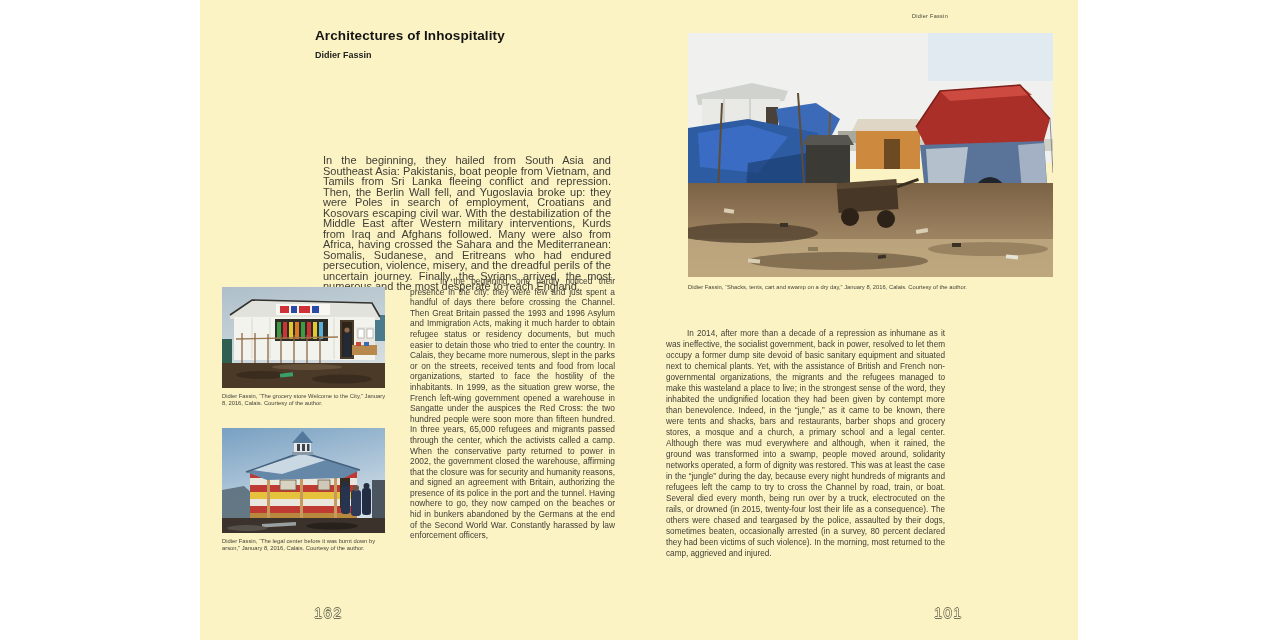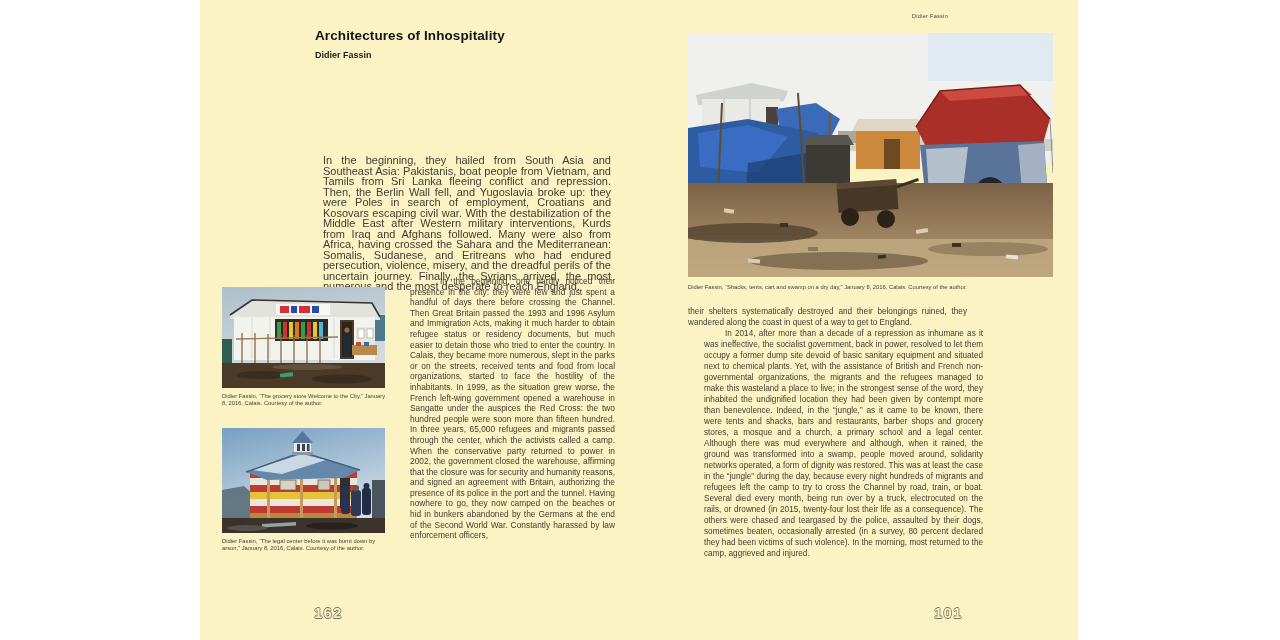--- a/index.html
+++ b/index.html
@@ -22,23 +22,23 @@
   .photo-1{left:22px;top:287px;width:163px;height:101px;}
   .photo-2{left:22px;top:428px;width:163px;height:105px;}
   .photo-3{left:488px;top:33px;width:365px;height:244px;}
 
   .caption{position:absolute;font-size:5.8px;line-height:7.3px;color:#46433a;}
   .caption-1{left:22px;top:393px;width:166px;}
   .caption-2{left:22px;top:538px;width:166px;}
   .caption-3{left:488px;top:284px;width:300px;}
 
   .para-r1{position:absolute;left:488px;top:306px;width:279px;font-size:8.2px;line-height:11px;}
-  .para-r2{position:absolute;left:504px;top:328px;width:279px;font-size:8.2px;line-height:11px;text-indent:21px;}
-
-  .pagenum{position:absolute;font-size:15px;font-weight:bold;letter-spacing:1.2px;color:#fbf3c4;
+  .para-r2{position:absolute;left:466px;top:328px;width:279px;font-size:8.2px;line-height:11px;text-indent:21px;}
+
+  .pagenum{position:absolute;font-size:15px;font-weight:normal;letter-spacing:1.2px;color:#fbf3c4;
     text-shadow:0.7px 0 0 #76725c, -0.7px 0 0 #76725c, 0 0.7px 0 #76725c, 0 -0.7px 0 #76725c;}
   .pagenum-left{left:114px;top:604px;}
   .pagenum-right{left:734px;top:604px;}
 </style>
 </head>
 <body>
 
 <div class="canvas">
   <div class="spread">
 
@@ -230,20 +230,19 @@
           <rect x="228" y="196" width="12" height="4" fill="#d9cdb2" transform="rotate(-10 234 198)"></rect>
           <rect x="264" y="210" width="9" height="4" fill="#3b3226"></rect>
           <rect x="318" y="222" width="12" height="4" fill="#e6e2d6" transform="rotate(6 324 224)"></rect>
           <rect x="120" y="214" width="10" height="4" fill="#8c7a5c"></rect>
           <rect x="190" y="222" width="8" height="3.5" fill="#3b3226" transform="rotate(-8 194 224)"></rect>
           <rect x="60" y="226" width="12" height="4" fill="#d9cdb2" transform="rotate(5 66 228)"></rect>
         </svg>
       </div>
       <div class="caption caption-3">Didier Fassin, “Shacks, tents, cart and swamp on a dry day,” January 8, 2016, Calais. Courtesy of the author.</div>
 
-      <div class="body-text para-r1">their shelters systematically destroyed and their belongings ruined, they wandered along the coast in quest of a way to get to England.</div>
       <div class="body-text para-r2">In 2014, after more than a decade of a repression as inhumane as it was ineffective, the socialist government, back in power, resolved to let them occupy a former dump site devoid of basic sanitary equipment and situated next to chemical plants. Yet, with the assistance of British and French non-governmental organizations, the migrants and the refugees managed to make this wasteland a place to live; in the strongest sense of the word, they inhabited the undignified location they had been given by contempt more than benevolence. Indeed, in the “jungle,” as it came to be known, there were tents and shacks, bars and restaurants, barber shops and grocery stores, a mosque and a church, a primary school and a legal center. Although there was mud everywhere and although, when it rained, the ground was transformed into a swamp, people moved around, solidarity networks operated, a form of dignity was restored. This was at least the case in the “jungle” during the day, because every night hundreds of migrants and refugees left the camp to try to cross the Channel by road, train, or boat. Several died every month, being run over by a truck, electrocuted on the rails, or drowned (in 2015, twenty-four lost their life as a consequence). The others were chased and teargased by the police, assaulted by their dogs, sometimes beaten, occasionally arrested (in a survey, 80 percent declared they had been victims of such violence). In the morning, most returned to the camp, aggrieved and injured.</div>
 
       <div class="pagenum pagenum-right">101</div>
     </div>
 
   </div>
 </div>
 
 </body></html>

